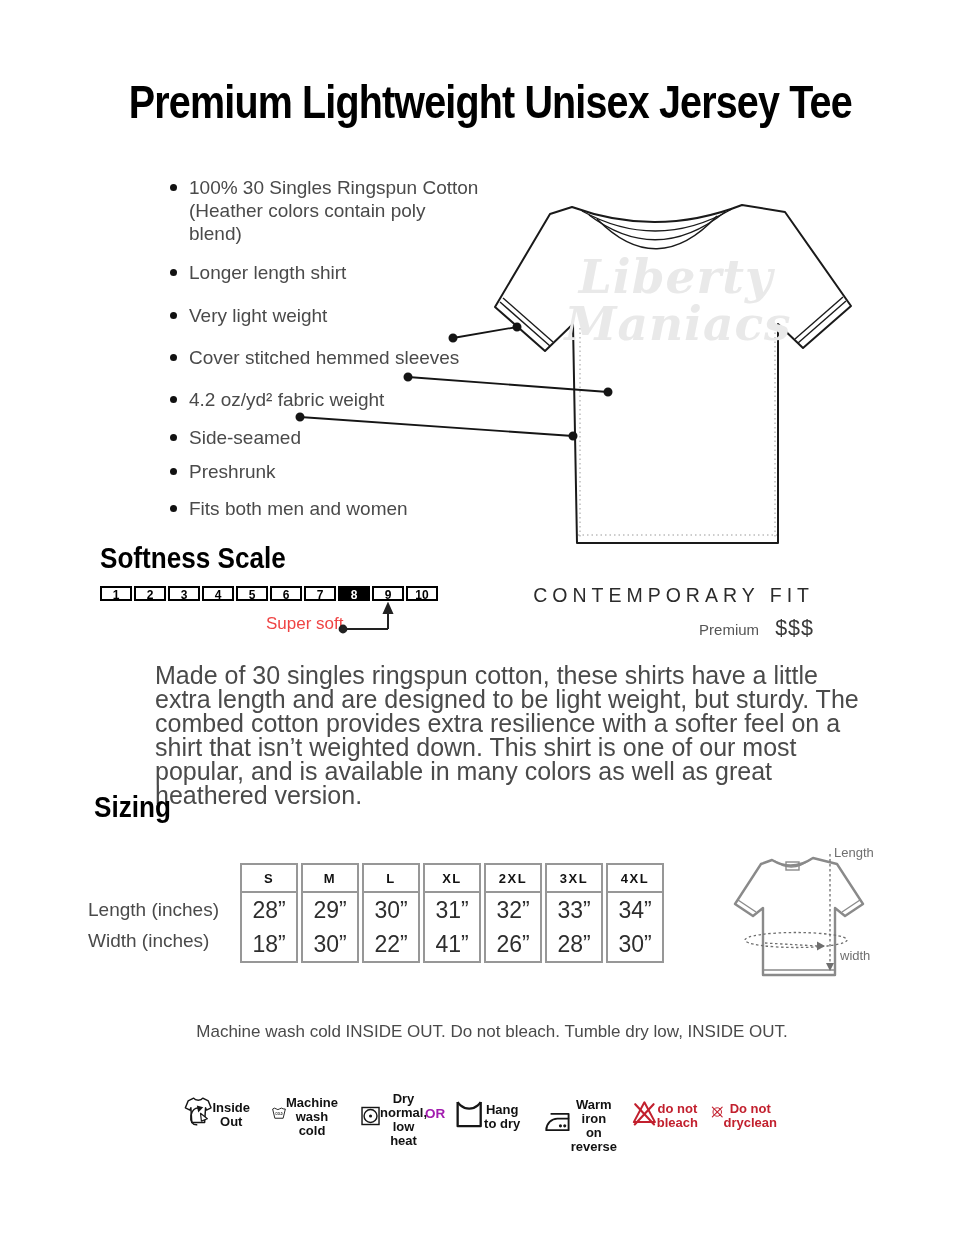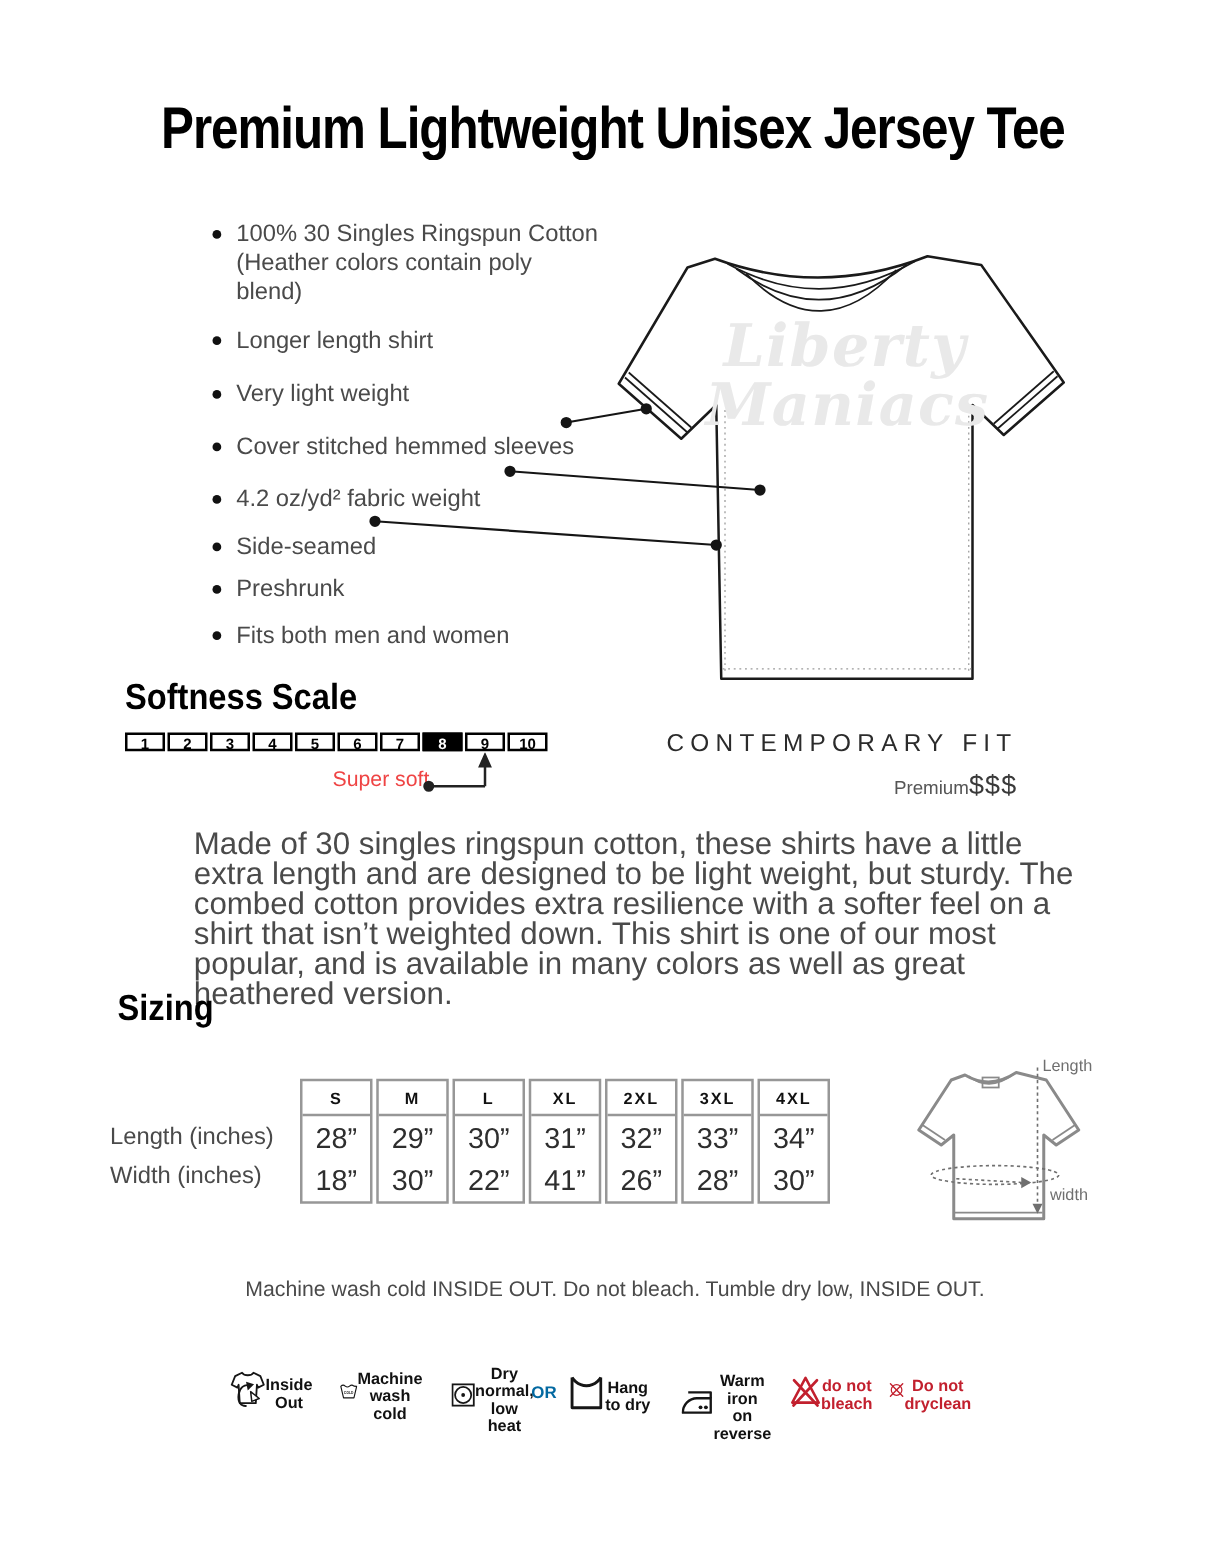--- a/index.html
+++ b/index.html
@@ -35,21 +35,21 @@
   .scale{position:absolute;left:100px;top:586px;display:flex;gap:2px;}
   .scale .box{width:32px;height:15px;border:2.5px solid #000;background:#fff;
               font-size:12px;font-weight:700;text-align:center;line-height:15px;color:#000;}
   .scale .box.active{background:#000;color:#fff;border-color:#000;}
   .super-soft{position:absolute;left:266px;top:614px;font-size:17px;color:#ef4444;}
   .soft-arrow{position:absolute;left:335px;top:602px;}
 
   
   .fit{position:absolute;right:102px;top:584px;text-align:right;}
   .fit-label{font-size:19.5px;letter-spacing:5px;color:#2b2b2b;white-space:nowrap;}
-  .fit-sub{margin-top:9px;display:flex;justify-content:flex-end;align-items:baseline;}
+  .fit-sub{margin-top:9px;display:flex;justify-content:flex-end;align-items:baseline;gap:16px;}
   .fit-tier{font-size:15px;color:#555;}
   .fit-price{font-size:21.5px;color:#3a3a3a;letter-spacing:1px;}
 
   
   .description{position:absolute;left:155px;top:663px;width:712px;font-size:25px;
                line-height:24px;color:#4a4a4a;}
 
   
   .sizing-heading{position:absolute;left:94px;top:791px;font-size:29px;font-weight:700;color:#000;
                   transform:scaleX(0.9);transform-origin:left;white-space:nowrap;}
@@ -64,21 +64,21 @@
                   font-size:23px;color:#2e2e2e;}
   .size-diagram{position:absolute;left:725px;top:840px;}
 
   
   .care-text{position:absolute;left:11px;top:1022px;width:962px;text-align:center;
              font-size:17px;color:#4a4a4a;}
   .care-item{position:absolute;display:flex;flex-direction:row;align-items:center;}
   .care-item .lbl{margin-top:8px;font-size:13px;font-weight:700;line-height:14px;
                   text-align:center;color:#111;white-space:pre-line;}
   .care-item.red .lbl{color:var(--accent-red,#C2202E);}
-  .or-label{position:absolute;left:425px;top:1106px;font-size:13.5px;font-weight:700;color:#0369a1;}
+  .or-label{position:absolute;left:425px;top:1106px;font-size:13.5px;font-weight:700;color:#a21caf;}
   .red-stroke{stroke:var(--accent-red,#C2202E);}
 </style>
 </head>
 <body>
 
 <div class="page" data-interactable="false">
 
   <div class="title-wrap" data-interactable="false">
     <span class="page-title" data-interactable="false">Premium Lightweight Unisex Jersey Tee</span>
   </div>

